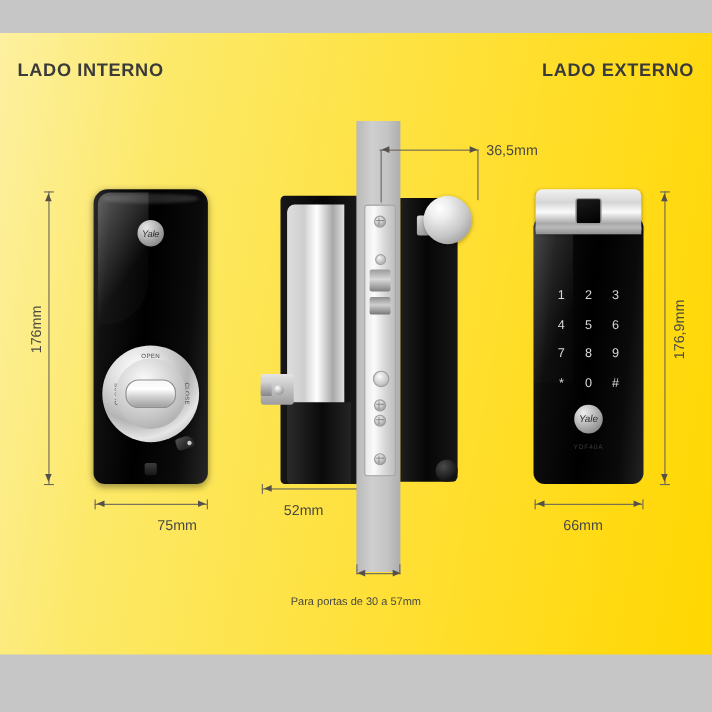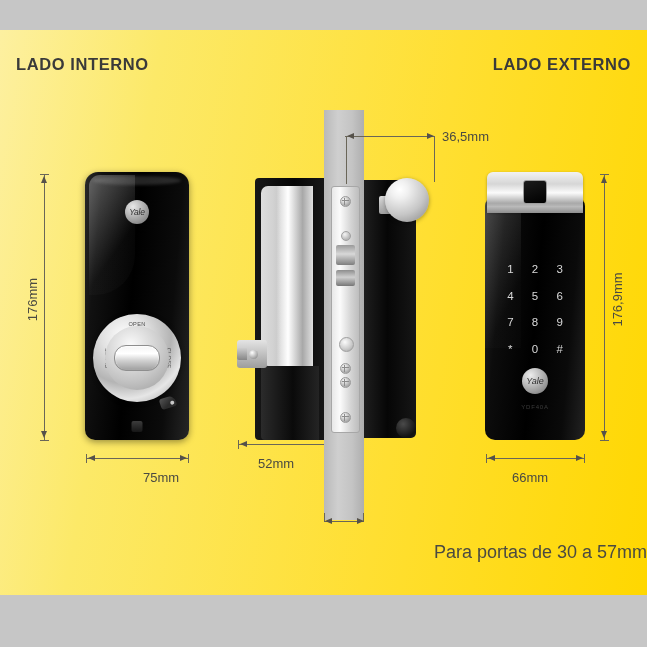--- a/index.html
+++ b/index.html
@@ -452,22 +452,22 @@
     font-size: 6px;
     color: #3c3c3c;
     letter-spacing: 0.8px;
   }
 
   
   #caption {
     position: absolute;
     left: 0; right: 0;
     top: 542px;
-    text-align: right;
-    font-size: 18px;
+    text-align: center;
+    font-size: 10px;
     color: #4a4a42;
   }
 </style>
 </head>
 <body>
 
 <div id="stage">
 
   <div id="panel"></div>
 

